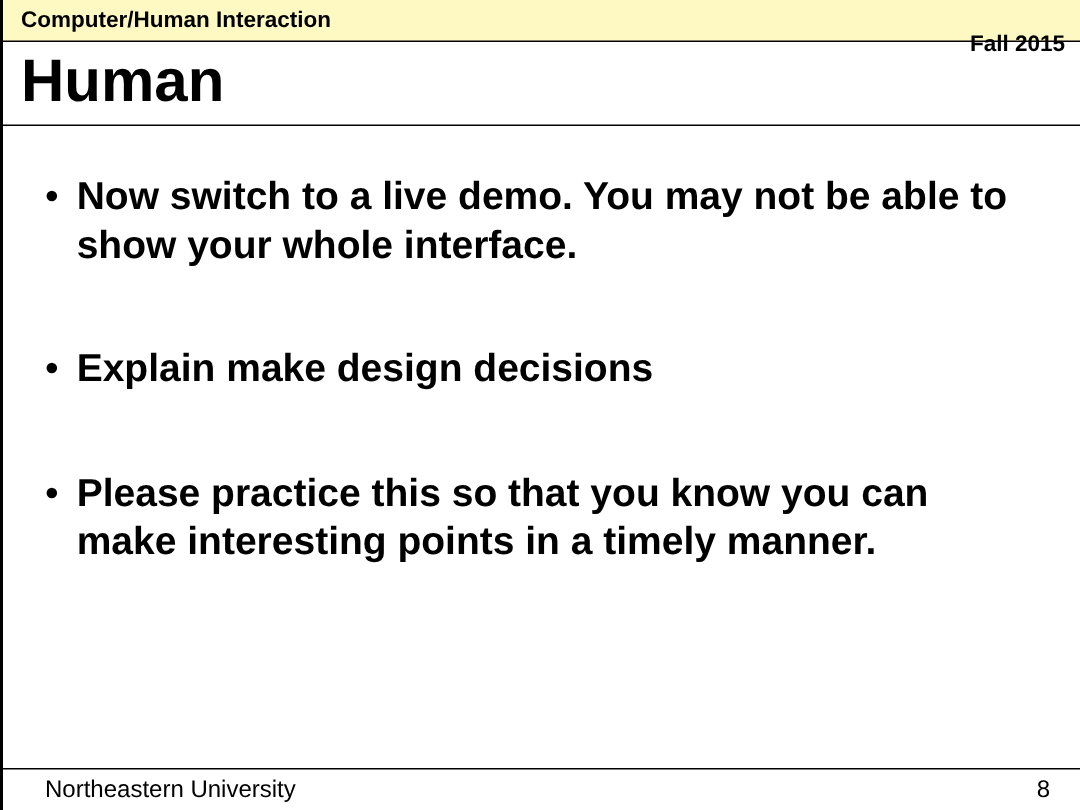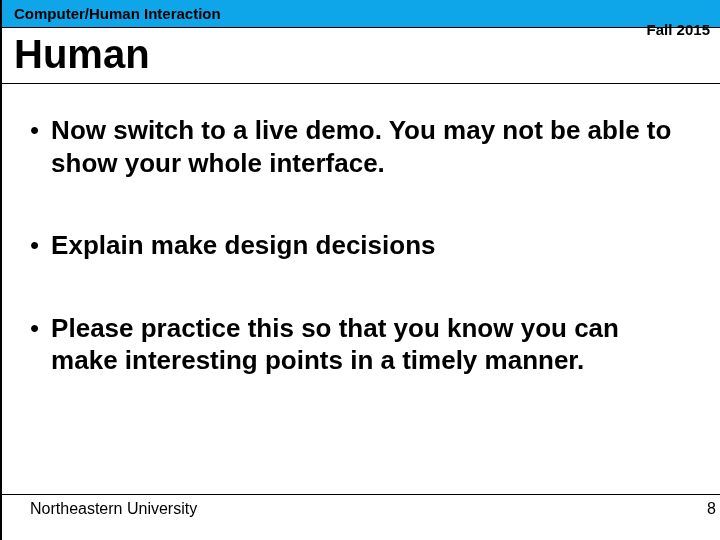--- a/index.html
+++ b/index.html
@@ -9,21 +9,21 @@
     }
     body {
       width: 720px;
       height: 540px;
       font-family: Arial, Helvetica, sans-serif;
       background: #fff;
       position: relative;
       overflow: hidden;
     }
     .header-bar {
-      background: #0ea5e9;
+      background: #fef9c3;
       height: 28px;
       display: flex;
       justify-content: space-between;
       align-items: center;
       padding: 0 10px 0 14px;
       border-bottom: 1px solid #000;
     }
     .header-left {
       color: #000;
       font-weight: bold;
@@ -58,28 +58,28 @@
     .bullet-dot {
       margin-right: 12px;
       flex-shrink: 0;
     }
     .bullet-text {
       flex: 1;
       font-weight: bold;
     }
     .footer {
       position: absolute;
-      bottom: 18px;
+      bottom: 0;
       left: 0;
       right: 0;
       height: 28px;
       display: flex;
       justify-content: space-between;
       align-items: center;
-      padding: 0 4px 0 30px;
+      padding: 0 20px 0 30px;
       border-top: 1px solid #000;
     }
     .footer-left {
       font-size: 16px;
       color: #000;
     }
     .footer-right {
       font-size: 16px;
       color: #000;
     }

